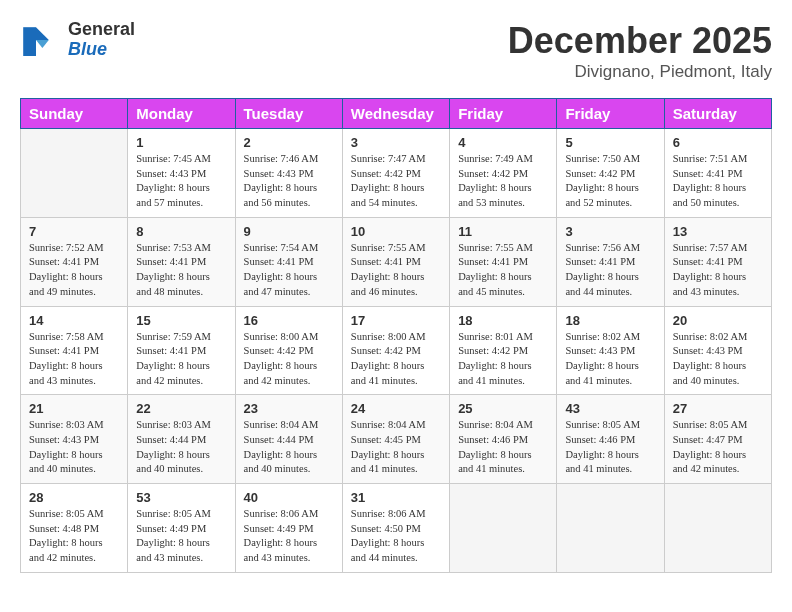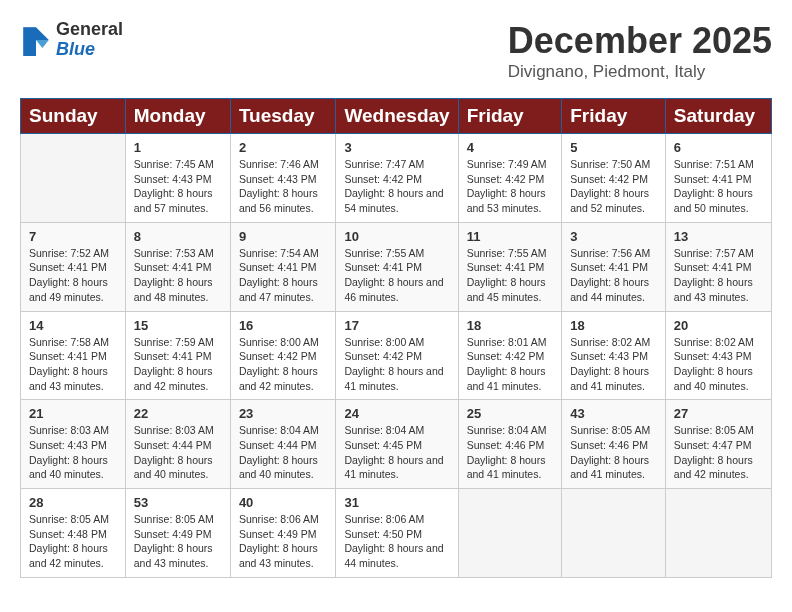--- a/index.html
+++ b/index.html
@@ -12,54 +12,55 @@
     }
     .header {
       display: flex;
       justify-content: space-between;
       align-items: flex-start;
       margin-bottom: 16px;
     }
     .logo {
       display: flex;
       align-items: center;
-      gap: 4px;
+      gap: 16px;
     }
     .logo-text {
       font-size: 18px;
       font-weight: bold;
       color: #333;
       line-height: 1.1;
     }
     .logo-icon {
       width: 32px;
       height: 32px;
     }
     .title-block {
+      text-align: right;
     }
     .month-title {
       font-size: 36px;
       font-weight: bold;
       color: #333;
     }
     .location {
       font-size: 17px;
       color: #555;
     }
     .calendar {
       width: 100%;
       border-collapse: collapse;
       border: 1px solid #ccc;
     }
     .calendar th {
-      background-color: #7f1d1d;
+      background-color: #d946ef;
       color: #fff;
       text-align: left;
       padding: 6px 8px;
-      font-size: 19px;
+      font-size: 15px;
       font-weight: bold;
       border: 1px solid #2060a0;
     }
     .calendar td {
       vertical-align: top;
       border: 1px solid #ccc;
       padding: 6px 8px;
       width: 107px;
       min-height: 80px;
       font-size: 10.5px;
@@ -72,20 +73,21 @@
     .day-num {
       font-size: 13px;
       font-weight: bold;
       display: block;
       margin-bottom: 2px;
     }
     .day-info {
       font-size: 10.5px;
       line-height: 1.4;
       color: #333;
+      font-family: Liberation Serif, serif;
     }
     .empty-cell {
       background: #f5f5f5 !important;
     }
   </style>
 </head>
 <body>
 
 <div class="header">
   <div class="logo">

